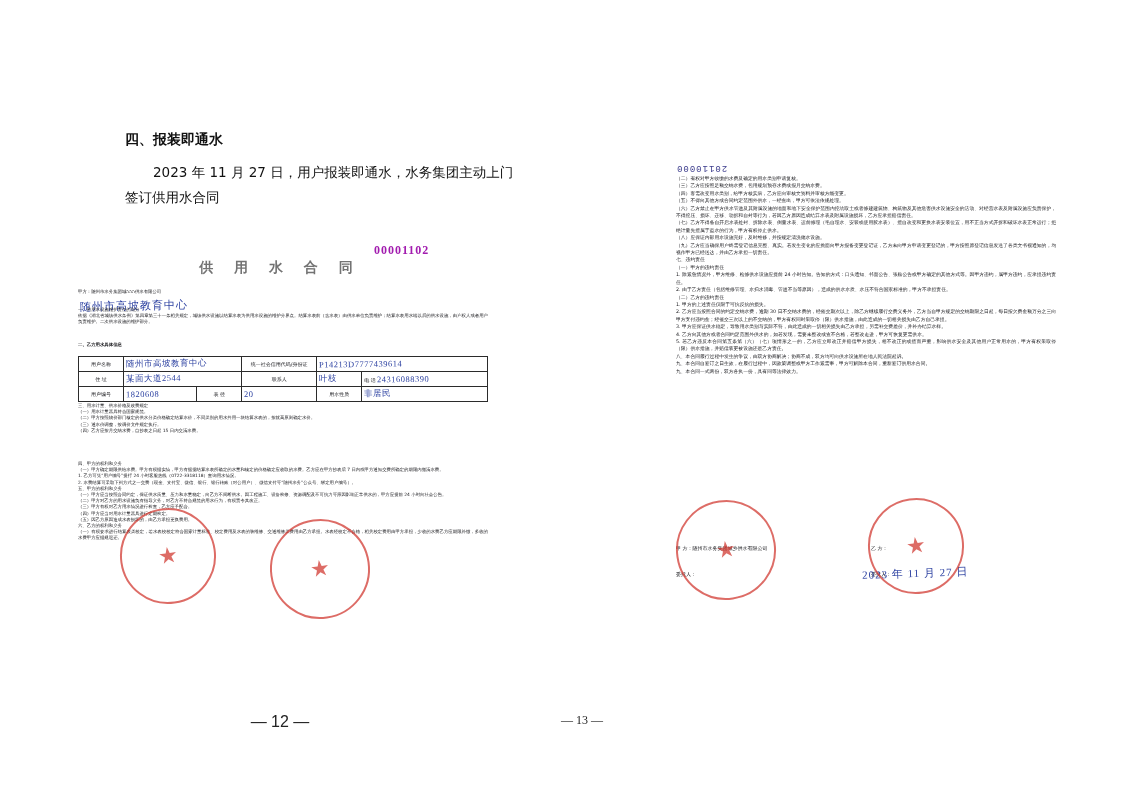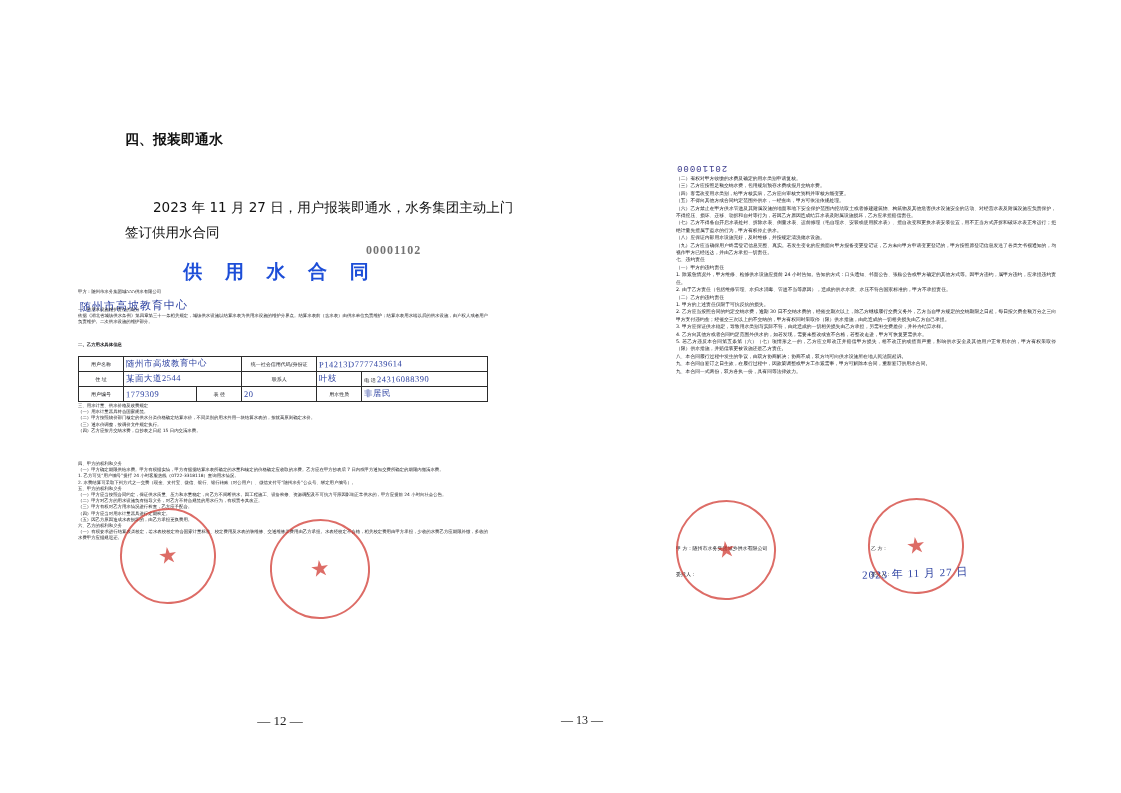--- a/index.html
+++ b/index.html
@@ -18,33 +18,32 @@
   .sec-heading{
     position:absolute;left:125px;top:131px;
     font-size:14px;font-weight:bold;color:#111;
     font-family:"DejaVu Sans","Liberation Sans",sans-serif;
   }
   .para{
     position:absolute;left:125px;top:160px;width:395px;
     font-size:13.5px;line-height:25px;color:#111;
     text-indent:28px;
     font-family:"DejaVu Sans","Liberation Sans",sans-serif;
-    margin-top:35px;
   }
 
   .serial{
-    position:absolute;left:366px;top:243px;
-    font-size:12px;font-weight:bold;color:#737373;
+    position:absolute;left:374px;top:243px;
+    font-size:12px;font-weight:bold;color:#a21caf;
     letter-spacing:1px;
     font-family:"Liberation Serif",serif;
   }
   .contract-title{
     position:absolute;left:0;top:259px;width:560px;
     text-align:center;
-    font-size:19px;font-weight:bold;letter-spacing:8px;color:#1d4ed8;
+    font-size:14px;font-weight:bold;letter-spacing:8px;color:#737373;
   }
 
   
   .mini{
     position:absolute;
     font-size:4.4px;line-height:6.2px;color:#17171b;
     font-family:"DejaVu Sans","Liberation Sans",sans-serif;
     text-align:justify;
     white-space:pre-wrap;
   }
@@ -88,21 +87,21 @@
   .seal .star{
     position:absolute;left:50%;top:50%;
     transform:translate(-50%,-50%);
     color:#d0342c;font-size:22px;line-height:1;
   }
   .seal-left{left:270px;top:519px;width:96px;height:96px;}
   .seal-right-a{left:120px;top:508px;width:92px;height:92px;}
 
   .l-page-num{
     position:absolute;left:0;top:713px;width:560px;text-align:center;
-    font-size:13px;color:#222;font-family:Liberation Serif, serif;
+    font-size:16px;color:#222;font-family:Liberation Sans, sans-serif;
   }
 
   
   .r-code{
     position:absolute;left:676px;top:163px;
     font-size:9px;color:#3b3b8c;letter-spacing:1px;
     transform:rotate(180deg);
     font-family:"Liberation Mono",monospace;
   }
   .r-mini{
@@ -180,21 +179,21 @@
           <span class="hand">叶枝</span>
         </td>
         <td>
           <span style="font-size:5px">电 话</span>
           <span class="hand">24316088390</span>
         </td>
       </tr>
       <tr>
         <td class="lbl">用户编号</td>
         <td>
-          <span class="hand">1779309</span>
+          <span class="hand">1820608</span>
         </td>
         <td class="lbl">表 径</td>
         <td>
           <span class="hand">20</span>
         </td>
         <td class="lbl">用水性质</td>
         <td>
           <span class="hand">非居民</span>
         </td>
       </tr>

